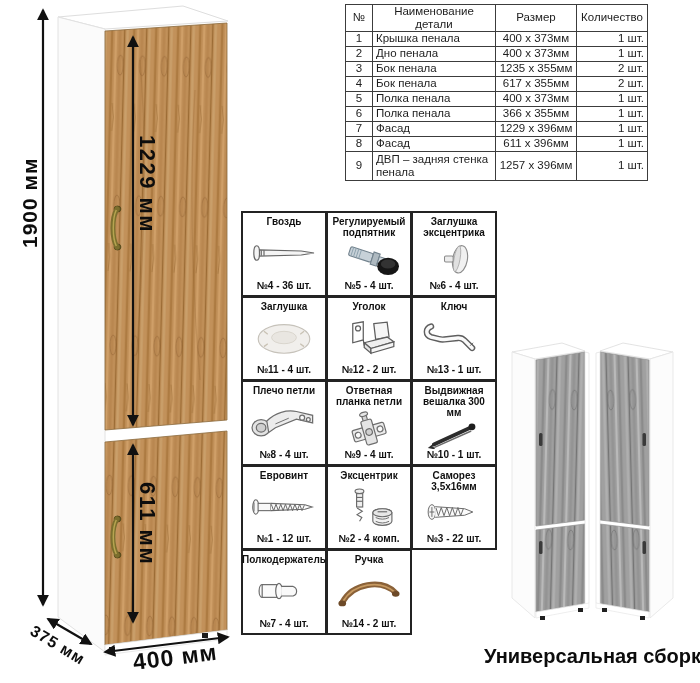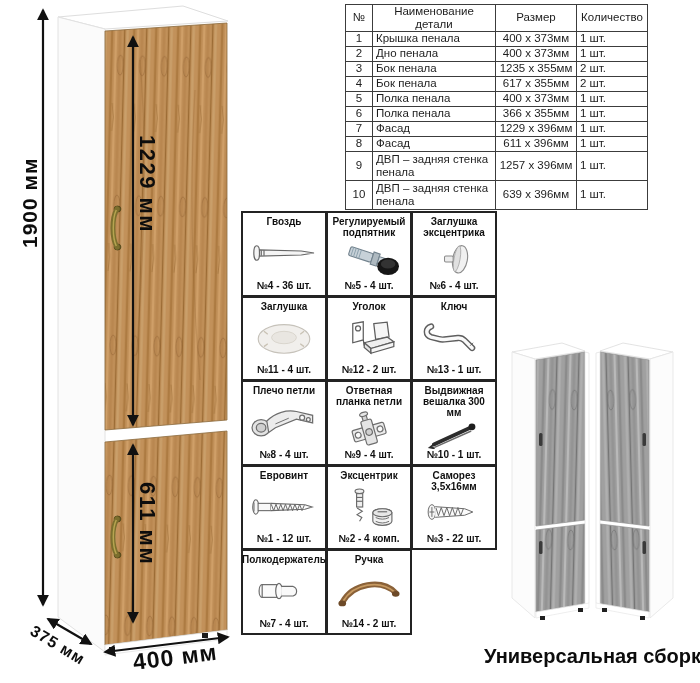--- a/index.html
+++ b/index.html
@@ -7,21 +7,21 @@
           font-family:"Liberation Sans",sans-serif;color:#1c1c1c;}
 
   
   #parts-table{position:absolute;left:345px;top:4px;border-collapse:collapse;table-layout:fixed;}
   #parts-table th,#parts-table td{border:1px solid #3c3c3c;font-size:11.5px;line-height:1.12;
       padding:0 3px;color:#1d1d1d;background:#fff;box-sizing:border-box;}
   #parts-table th{font-weight:400;text-align:center;height:17px;}
   .c-num{width:27px;text-align:center;}
   .c-name{width:123px;text-align:left;}
   .c-size{width:81px;text-align:center;}
-  .c-qty{width:71px;text-align:left;}
+  .c-qty{width:71px;text-align:right;}
   tr.h1 td{height:15px;}
   tr.h2 td{height:29px;}
 
   
   #hw-grid{position:absolute;left:242px;top:212px;display:grid;
            grid-template-columns:repeat(3,85px);grid-auto-rows:84.5px;}
   .hw-cell{border:2px solid #232323;margin:-1px 0 0 -1px;background:#fff;display:flex;
            flex-direction:column;align-items:center;padding:3px 2px 4px 2px;box-sizing:border-box;}
   .hw-empty{border:none;background:transparent;margin:-1px 0 0 -1px;}
   .hw-title{font-weight:bold;font-size:10px;line-height:1.12;text-align:center;color:#101010;}
@@ -154,26 +154,20 @@
       <tr class="h1">
         <td class="c-num">8</td>
         <td class="c-name">Фасад</td>
         <td class="c-size">611 х 396мм</td>
         <td class="c-qty">1 шт.</td>
       </tr>
       <tr class="h2">
         <td class="c-num">9</td>
         <td class="c-name">ДВП – задняя стенка пенала</td>
         <td class="c-size">1257 х 396мм</td>
-        <td class="c-qty">1 шт.</td>
-      </tr>
-      <tr class="h2">
-        <td class="c-num">10</td>
-        <td class="c-name">ДВП – задняя стенка пенала</td>
-        <td class="c-size">639 х 396мм</td>
         <td class="c-qty">1 шт.</td>
       </tr>
     </tbody>
   </table>
 
   <div id="hw-grid">
 
     <div class="hw-cell">
       <div class="hw-title">Гвоздь</div>
       <div class="icon-box">

